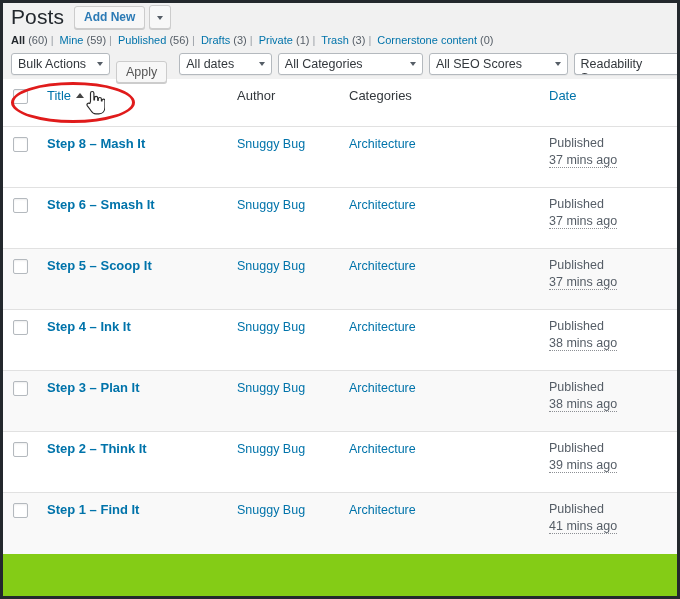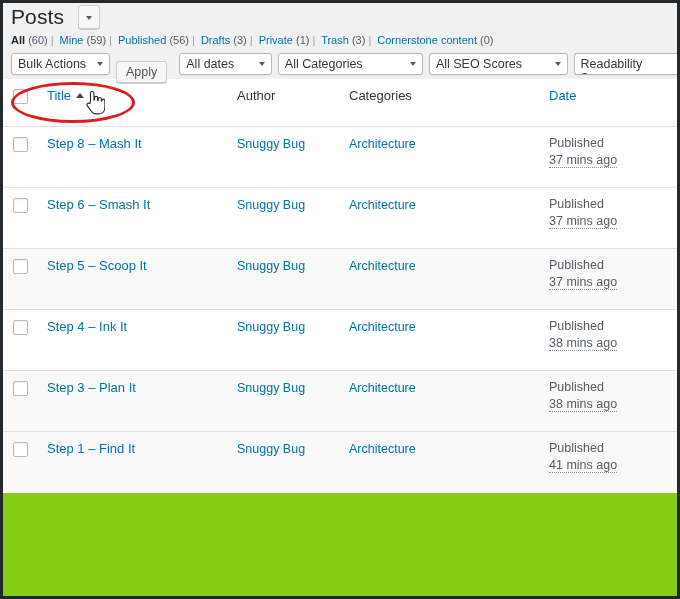--- a/index.html
+++ b/index.html
@@ -216,21 +216,21 @@
     border-radius: 2px;
     box-shadow: inset 0 1px 2px rgba(0,0,0,.07);
     margin: 1px 0 0 0;
     padding: 0;
     display: block;
     cursor: pointer;
   }
 
   .row-title {
     color: #0073aa;
-    font-weight: normal;
+    font-weight: bold;
     font-size: 13px;
     text-decoration: none;
     cursor: pointer;
   }
   .cell-link {
     color: #0073aa;
     text-decoration: none;
     font-size: 12.5px;
     cursor: pointer;
   }
@@ -282,20 +282,21 @@
     z-index: 45;
   }
 </style>
 </head>
 <body>
 
 <div id="screen">
 
   <div class="title-row">
     <h1 class="page-title">Posts</h1>
+    <span class="btn-addnew">Add New</span>
     <span class="btn-split">
       <span class="caret-dn"></span>
     </span>
   </div>
 
   <div class="subsubsub">
     <span><a class="th-link current">All</a> <span class="cnt">(60)</span></span><span class="sep">|</span>
     <span><a class="th-link">Mine</a> <span class="cnt">(59)</span></span><span class="sep">|</span>
     <span><a class="th-link">Published</a> <span class="cnt">(56)</span></span><span class="sep">|</span>
     <span><a class="th-link">Drafts</a> <span class="cnt">(3)</span></span><span class="sep">|</span>
@@ -397,20 +398,32 @@
             <input type="checkbox" class="cb" style="">
           </td>
         <td class="col-title"><a class="row-title">Step 3 – Plan It</a></td>
         <td class="col-author"><a class="cell-link">Snuggy Bug</a></td>
         <td class="col-cats"><a class="cell-link">Architecture</a></td>
         <td class="col-date">
           <span class="date-status">Published</span>
           <span class="date-ago">38 mins ago</span>
         </td>
       </tr>
+      <tr>
+        <td class="col-cb">
+            <input type="checkbox" class="cb" style="">
+          </td>
+        <td class="col-title"><a class="row-title">Step 2 – Think It</a></td>
+        <td class="col-author"><a class="cell-link">Snuggy Bug</a></td>
+        <td class="col-cats"><a class="cell-link">Architecture</a></td>
+        <td class="col-date">
+          <span class="date-status">Published</span>
+          <span class="date-ago">39 mins ago</span>
+        </td>
+      </tr>
       <tr class="alt">
         <td class="col-cb">
             <input type="checkbox" class="cb" style="">
           </td>
         <td class="col-title"><a class="row-title">Step 1 – Find It</a></td>
         <td class="col-author"><a class="cell-link">Snuggy Bug</a></td>
         <td class="col-cats"><a class="cell-link">Architecture</a></td>
         <td class="col-date">
           <span class="date-status">Published</span>
           <span class="date-ago">41 mins ago</span>

